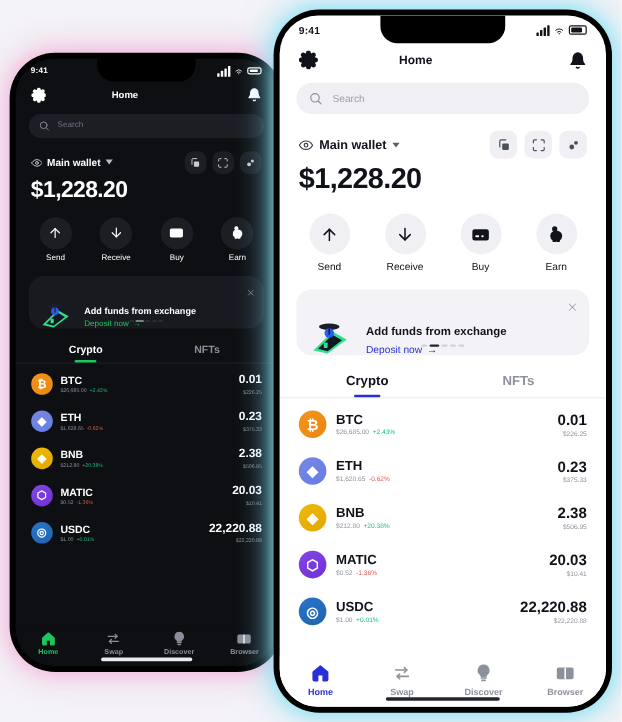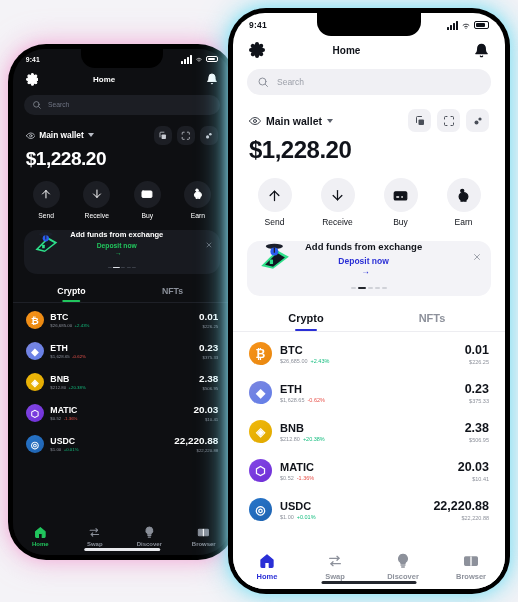--- a/index.html
+++ b/index.html
@@ -110,25 +110,25 @@
 
   
   .quick { display:flex; }
   .quick-item { display:flex; flex-direction:column; align-items:center; flex:1; cursor:pointer; }
   .quick-circle { border-radius:50%; display:flex; align-items:center; justify-content:center; }
   .quick-circle.dark  { background:#1c1e24; }
   .quick-circle.light { background:#f0f0f4; }
   .quick-label { font-weight:normal; }
 
   
-  .promo { border-radius:13px; display:flex; align-items:flex-start; position:relative; }
+  .promo { border-radius:13px; display:flex; align-items:flex-end; position:relative; }
   .promo.dark  { background:#181a20; }
   .promo.light { background:#f3f3f7; }
   .promo-title { font-weight:bold; }
-  .promo-cta { font-weight:bold; display:flex; align-items:center;flex-direction:column; }
+  .promo-cta { font-weight:normal; display:flex; align-items:center; }
   .promo-close { position:absolute; cursor:pointer; line-height:1; }
   .dots { position:absolute; left:50%; transform:translateX(-50%); display:flex; }
   .dots span { border-radius:999px; display:block; }
 
   
   .tabs { display:flex; position:relative; }
   .tab { flex:1; text-align:center; font-weight:bold; cursor:pointer; position:relative; }
   .tab-underline { position:absolute; left:50%; transform:translateX(-50%); border-radius:2px; }
   .tabs-divider { width:100%; }
 

